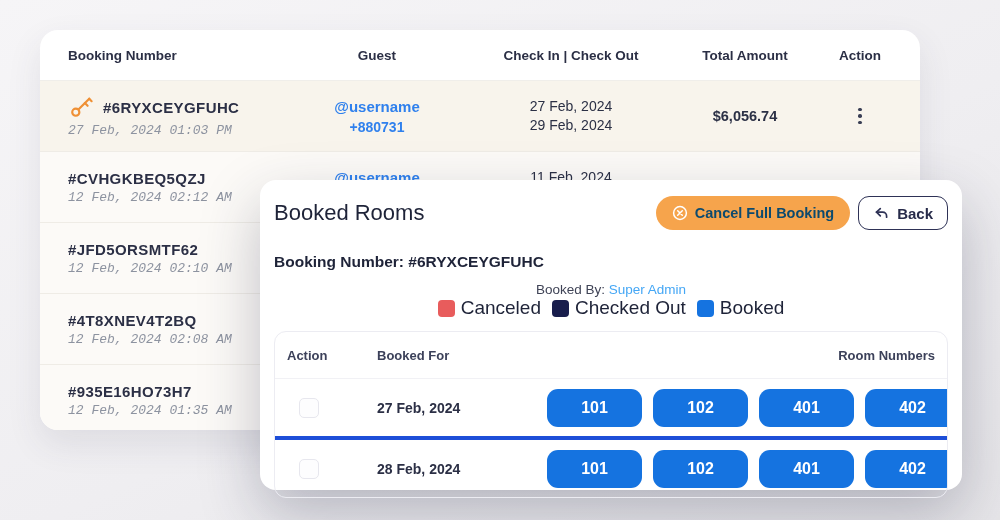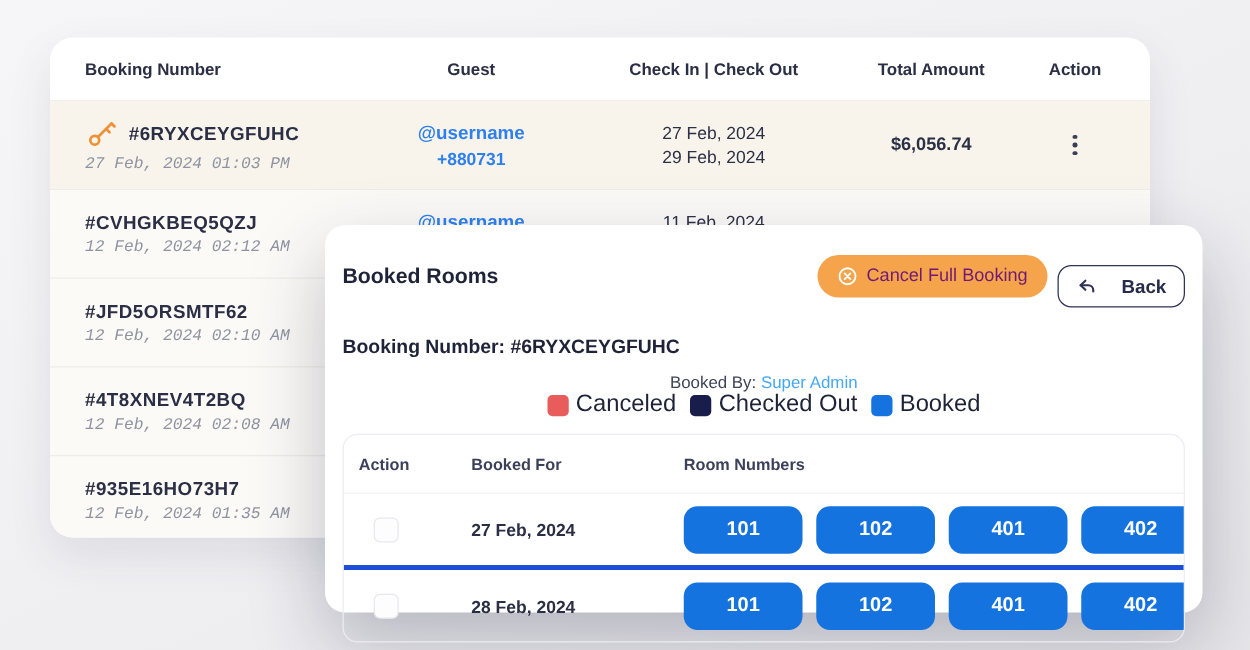--- a/index.html
+++ b/index.html
@@ -29,39 +29,39 @@
   .amount{font-size:14.5px;font-weight:700;color:#2b3045;}
   .kebab{display:flex;flex-direction:column;gap:3px;cursor:pointer;padding:4px;}
   .kebab i{width:3.5px;height:3.5px;border-radius:50%;background:#3a3f55;display:block;}
   .key-ic{width:26px;height:26px;flex:0 0 auto;}
 
   
   .modal{position:absolute;left:260px;top:180px;width:702px;height:310px;background:#ffffff;
     border-radius:16px;box-shadow:0 24px 60px rgba(35,38,70,.28);box-sizing:border-box;
     padding:16px 14px 12px 14px;}
   .m-header{display:flex;justify-content:space-between;align-items:center;}
-  .m-title{font-size:17px;font-weight:700;color:#1e2338;}
+  .m-title{font-size:22px;font-weight:400;color:#1e2338;}
   .m-actions{display:flex;gap:8px;align-items:center;}
-  .btn-cancel{display:flex;align-items:center;gap:7px;background:#f6a44c;color:#701a75;border:none;
-    border-radius:17px;padding:0 16px;height:34px;font-family:inherit;font-size:14.5px;font-weight:400;cursor:pointer;}
-  .btn-back{display:flex;align-items:center;gap:20px;background:#fff;border:1.5px solid #2e3256;
-    border-radius:11px;padding:0 14px;height:34px;font-family:inherit;font-size:15px;font-weight:700;color:#272b4a;cursor:pointer;margin-top:16px;}
+  .btn-cancel{display:flex;align-items:center;gap:7px;background:#f6a44c;color:#0c4a6e;border:none;
+    border-radius:17px;padding:0 16px;height:34px;font-family:inherit;font-size:14.5px;font-weight:700;cursor:pointer;}
+  .btn-back{display:flex;align-items:center;gap:8px;background:#fff;border:1.5px solid #2e3256;
+    border-radius:11px;padding:0 14px;height:34px;font-family:inherit;font-size:15px;font-weight:700;color:#272b4a;cursor:pointer;}
   .m-booking{margin-top:23px;font-size:15.5px;font-weight:700;color:#1e2338;}
   .m-meta{display:flex;justify-content:flex-end;align-items:center;margin-top:11px;flex-direction:column;}
   .booked-by{font-size:13.5px;color:#3f4356;}
   .booked-by a{color:#45a7f5;text-decoration:none;cursor:pointer;}
   .legend{display:flex;gap:11px;align-items:center;}
   .legend-item{display:flex;gap:6px;align-items:center;font-size:19px;font-weight:500;color:#1e2338;}
   .swatch{width:17px;height:17px;border-radius:4px;}
 
   .rooms-table{margin-top:12px;border:1px solid #ececf2;border-radius:12px;overflow:hidden;}
   .rt-head,.rt-row{display:grid;grid-template-columns:90px 170px 1fr;align-items:center;padding:0 12px;}
   .rt-head{height:46px;border-bottom:1px solid #f1f1f5;}
   .rt-head span{font-size:13px;font-weight:700;color:#3c415a;}
-  .rt-head .h-rooms{text-align:left;}
+  .rt-head .h-rooms{text-align:right;}
   .rt-row{height:57px;}
   .rt-row + .rt-row{border-top:4px solid #1d4ed8;}
   .rt-date{font-size:14px;font-weight:700;color:#2b2f45;}
   .rooms-cell{display:flex;gap:11px;}
   .room-btn{width:95px;height:38px;border-radius:11px;border:none;background:#1573e0;color:#fff;
     font-family:inherit;font-size:16px;font-weight:700;display:flex;align-items:center;justify-content:center;cursor:pointer;}
   .checkbox{width:18px;height:18px;border:1.5px solid #e7e7ee;border-radius:5px;background:#fdfdfe;
     margin-left:12px;cursor:pointer;}
 </style>
 </head>

